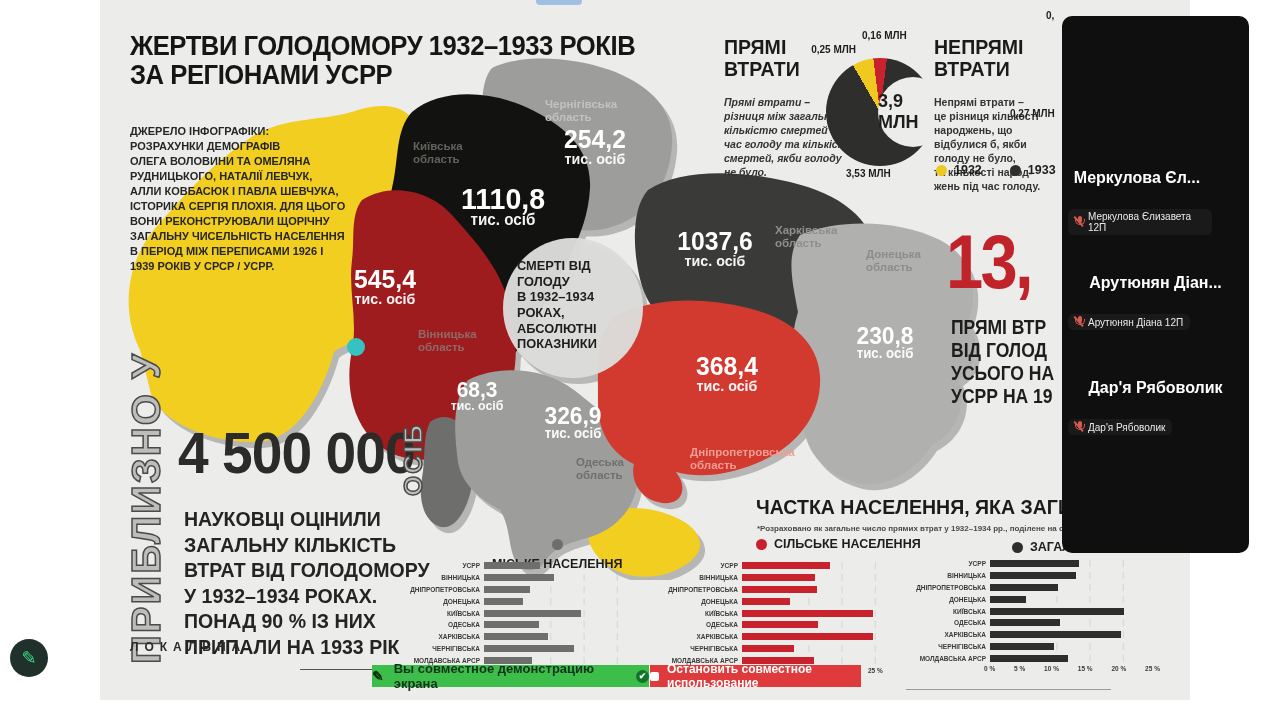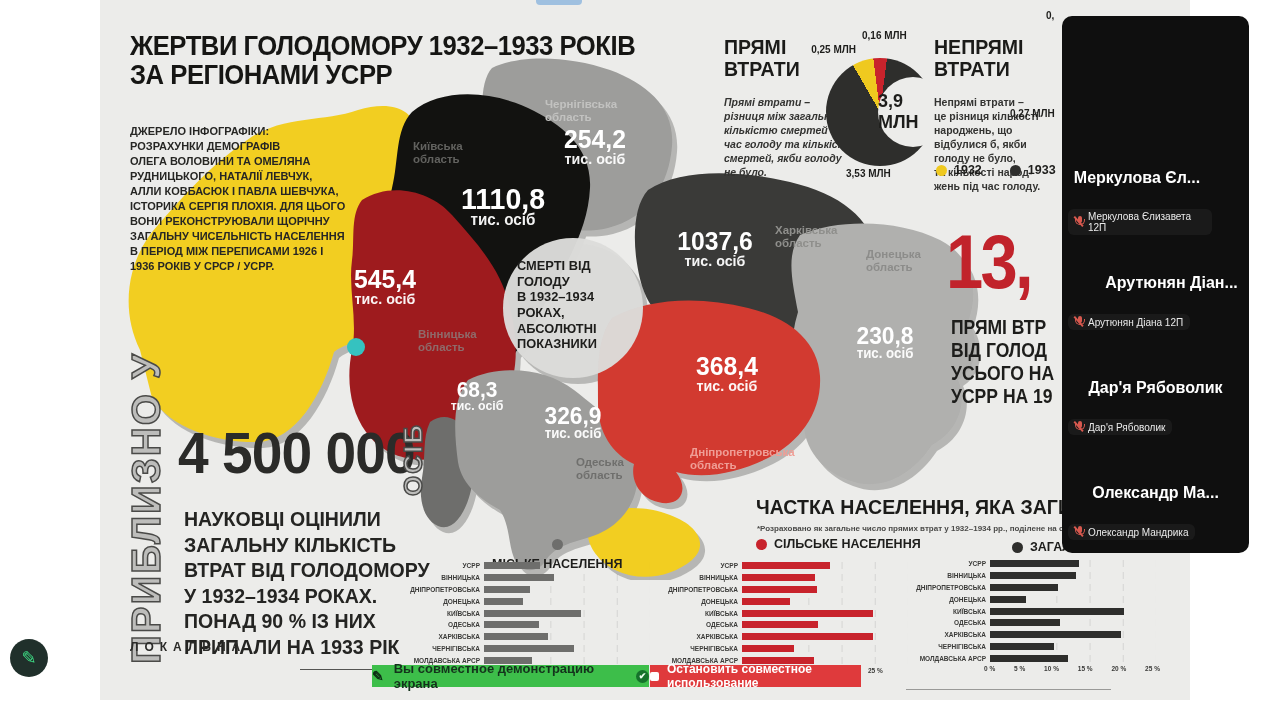--- a/index.html
+++ b/index.html
@@ -118,21 +118,21 @@
 ЗА РЕГІОНАМИ УСРР</div>
   <div class="abs ig-source pl">ДЖЕРЕЛО ІНФОГРАФІКИ:
 РОЗРАХУНКИ ДЕМОГРАФІВ
 ОЛЕГА ВОЛОВИНИ ТА ОМЕЛЯНА
 РУДНИЦЬКОГО, НАТАЛІЇ ЛЕВЧУК,
 АЛЛИ КОВБАСЮК І ПАВЛА ШЕВЧУКА,
 ІСТОРИКА СЕРГІЯ ПЛОХІЯ. ДЛЯ ЦЬОГО
 ВОНИ РЕКОНСТРУЮВАЛИ ЩОРІЧНУ
 ЗАГАЛЬНУ ЧИСЕЛЬНІСТЬ НАСЕЛЕННЯ
 В ПЕРІОД МІЖ ПЕРЕПИСАМИ 1926 І
-1936 РОКІВ У СРСР / УСРР.</div>
+1939 РОКІВ У СРСР / УСРР.</div>
 
   <div class="abs maplbl pl" style="left:545px;top:98px;color:#c2c2c0;">Чернігівська
 область</div>
   <div class="abs maplbl pl" style="left:413px;top:140px;color:#62625f;">Київська
 область</div>
   <div class="abs maplbl pl" style="left:775px;top:224px;color:#8f8f8c;">Харківська
 область</div>
   <div class="abs maplbl pl" style="left:866px;top:248px;color:#8c8c8a;">Донецька
 область</div>
   <div class="abs maplbl pl" style="left:418px;top:328px;color:#8f6a6a;">Вінницька
@@ -455,21 +455,21 @@
         <span class="mic">
             <i></i>
             <b></b>
             <s></s>
           </span>
         <span>Меркулова Єлизавета 12П</span>
       </div>
     </div>
 
     <div class="abs" style="left:0;top:222px;width:187px;height:105px;">
-      <div class="ptile-name" style="top:36px;margin-left:16px;">Арутюнян Діан...</div>
+      <div class="ptile-name" style="top:36px;">Арутюнян Діан...</div>
       <div class="nametag" style="left:6px;top:76px;">
         <span class="mic">
             <i></i>
             <b></b>
             <s></s>
           </span>
         <span>Арутюнян Діана 12П</span>
       </div>
     </div>
 
@@ -478,26 +478,15 @@
       <div class="nametag" style="left:6px;top:76px;">
         <span class="mic">
             <i></i>
             <b></b>
             <s></s>
           </span>
         <span>Дар'я Рябоволик</span>
       </div>
     </div>
 
-    <div class="abs" style="left:0;top:432px;width:187px;height:105px;">
-      <div class="ptile-name" style="top:36px;">Олександр Ма...</div>
-      <div class="nametag" style="left:6px;top:76px;">
-        <span class="mic">
-            <i></i>
-            <b></b>
-            <s></s>
-          </span>
-        <span>Олександр Мандрика</span>
-      </div>
-    </div>
   </div>
 
 </div>
 
 </body></html>

